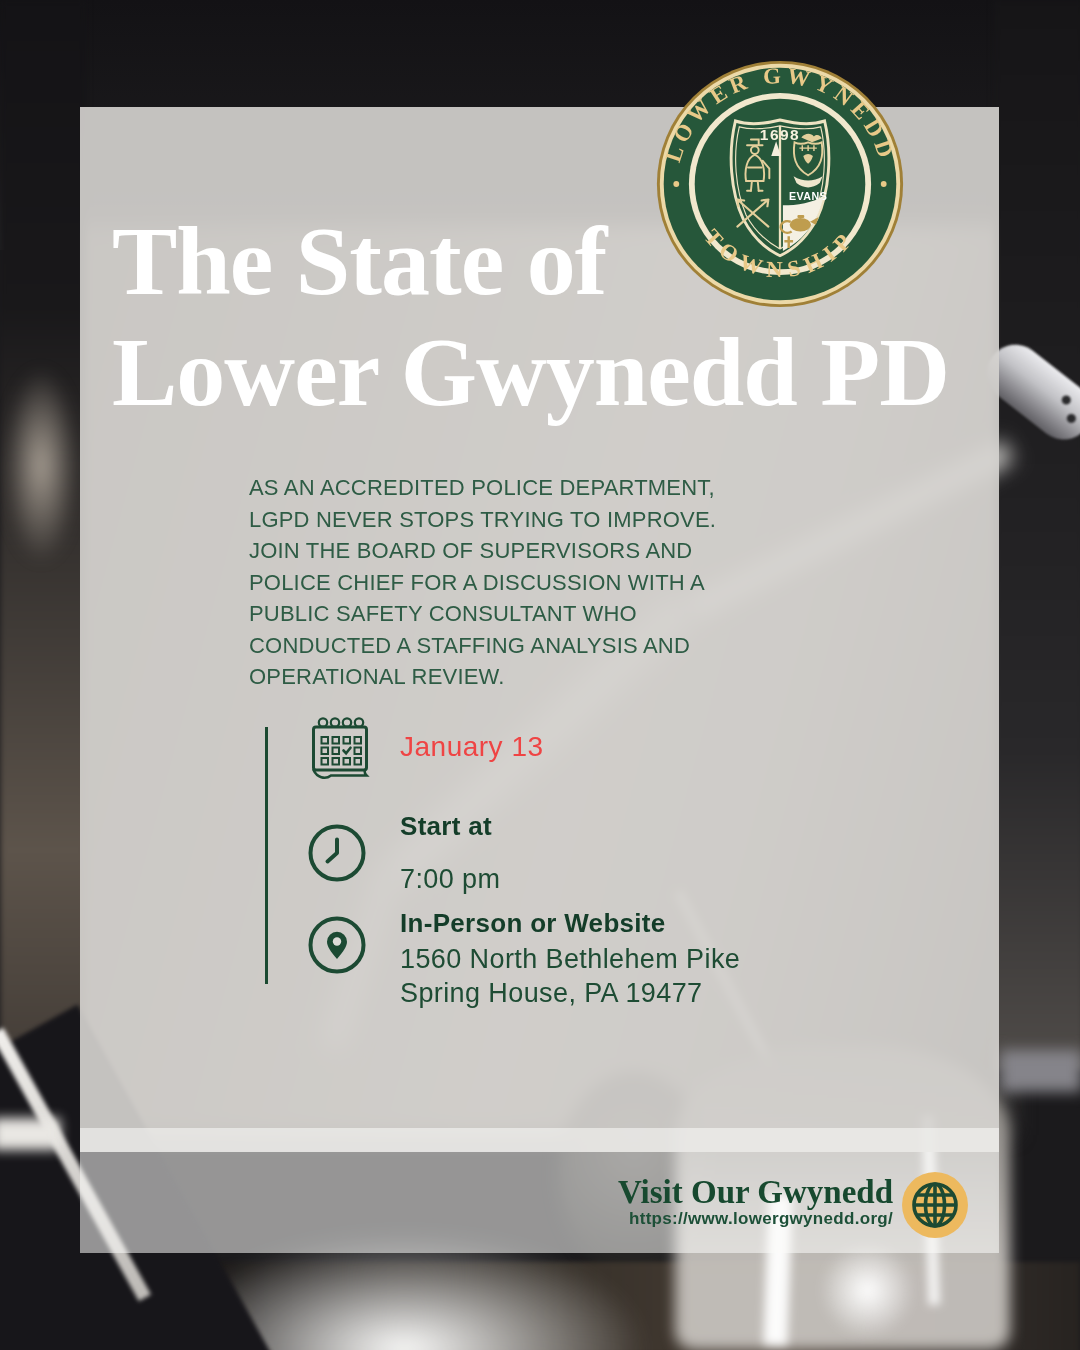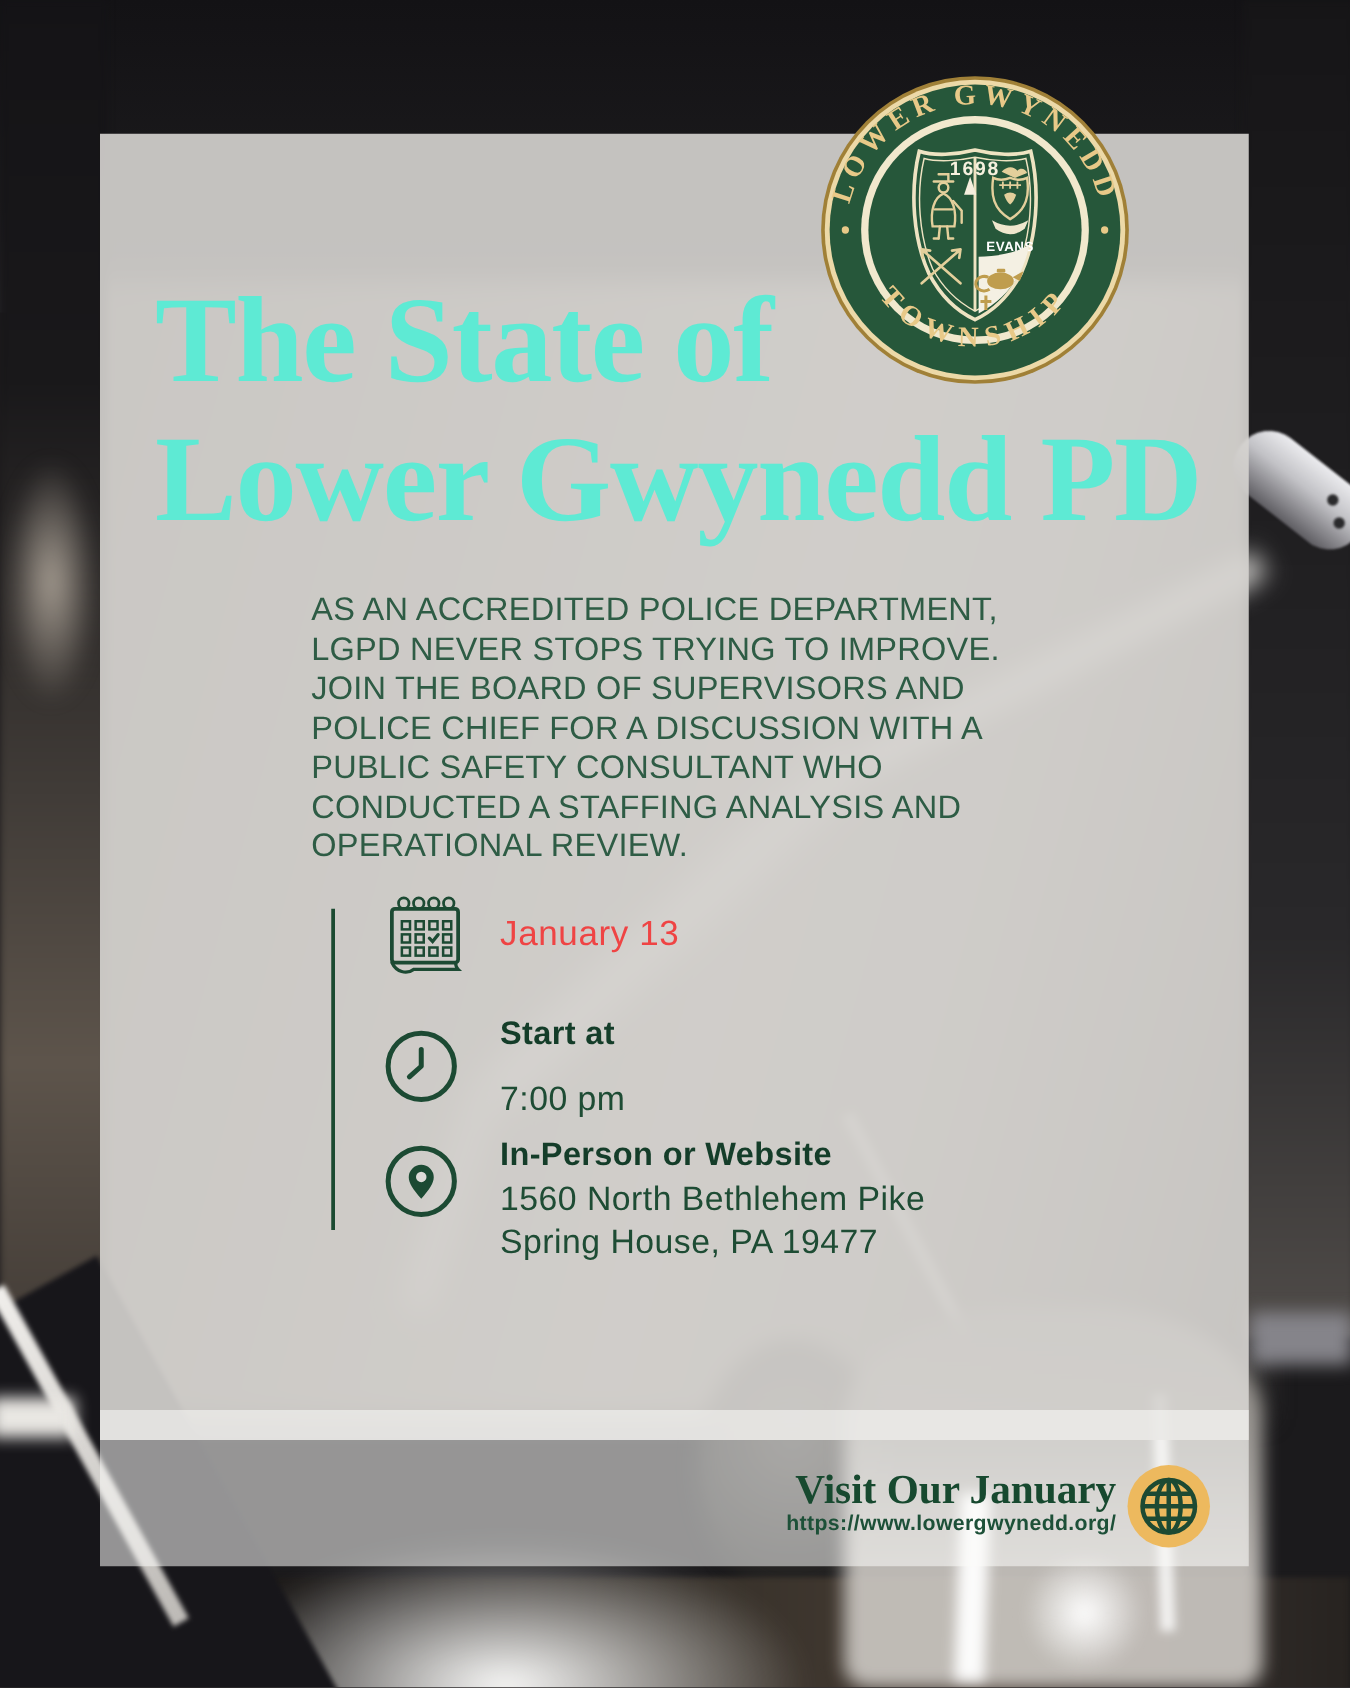--- a/index.html
+++ b/index.html
@@ -51,23 +51,23 @@
     background:radial-gradient(closest-side,#fdfdfc,rgba(253,253,252,0));filter:blur(10px);}
   .b-tablet{left:-52px;top:1038px;width:252px;height:440px;transform:rotate(-29deg);
     background:#17161a;filter:blur(2px);}
   .b-tabletedge{left:64px;top:1012px;width:14px;height:305px;transform:rotate(-29deg);
     background:linear-gradient(180deg,#f0eeeb,#bdbab6);filter:blur(2px);}
   .b-leftband{left:-8px;top:1118px;width:68px;height:32px;background:#e9e7e3;filter:blur(6px);}
   
   .card{left:80px;top:107px;width:919px;height:1045px;background:rgba(213,211,208,0.91);}
   .footer-band{left:80px;top:1128px;width:919px;height:125px;background:rgba(251,251,249,0.55);}
   
-  .title{left:112px;top:206px;margin:12px;font-family:"Liberation Serif",serif;font-weight:600;
-    font-size:98px;line-height:1.13;letter-spacing:-1px;color:#5eead4;white-space:pre-line;}
-  .desc{left:249px;top:472px;margin:0;width:620px;font-size:26px;line-height:31.5px;
+  .title{left:112px;top:206px;margin:0;font-family:"Liberation Serif",serif;font-weight:600;
+    font-size:98px;line-height:1.13;letter-spacing:-1px;color:#ffffff;white-space:pre-line;}
+  .desc{left:249px;top:472px;margin:0;width:620px;font-size:22px;line-height:31.5px;
     letter-spacing:0.2px;color:#2e5c45;white-space:pre-line;}
   .vrule{left:265px;top:727px;width:3px;height:257px;background:#1b4a31;}
   .d-date{left:400px;top:731px;font-size:28px;color:#ef4444;letter-spacing:.5px;}
   .d-label{font-weight:700;font-size:26px;color:#143d29;letter-spacing:.3px;}
   .d-value{font-size:27px;color:#1e4c34;letter-spacing:.4px;}
   .d-timelabel{left:400px;top:811px;}
   .d-timevalue{left:400px;top:844px;margin-top:20px;}
   .d-loclabel{left:400px;top:908px;}
   .d-addr1{left:400px;top:944px;}
   .d-addr2{left:400px;top:978px;}
@@ -221,21 +221,21 @@
       <circle cx="31" cy="31" r="26.5" fill="none" stroke="#1c4a33" stroke-width="4"></circle>
       <path d="M31,45 C24.5,37.5 21,32.5 21,27.8 A10,10 0 1 1 41,27.8 C41,32.5 37.5,37.5 31,45 Z" fill="#1c4a33"></path>
       <circle cx="31" cy="27.5" r="4.2" fill="#dddbd8"></circle>
     </svg>
     <div class="abs d-label d-loclabel">In-Person or Website</div>
     <div class="abs d-value d-addr1">1560 North Bethlehem Pike</div>
     <div class="abs d-value d-addr2">Spring House, PA 19477</div>
   </div>
 
   <div>
-    <div class="abs f-heading">Visit Our January</div>
+    <div class="abs f-heading">Visit Our Gwynedd</div>
     <div class="abs f-url">https://www.lowergwynedd.org/</div>
     <svg class="abs" style="left:901px;top:1171px;width:68px;height:68px" viewBox="0 0 68 68">
       <circle cx="34" cy="34" r="33" fill="#edb95e"></circle>
       <g fill="none" stroke="#1d4a33" stroke-width="3.6">
         <circle cx="34" cy="34" r="21"></circle>
         <ellipse cx="34" cy="34" rx="9.5" ry="21"></ellipse>
         <line x1="34" y1="13" x2="34" y2="55"></line>
         <line x1="13" y1="34" x2="55" y2="34"></line>
         <line x1="16.5" y1="24" x2="51.5" y2="24"></line>
         <line x1="16.5" y1="44" x2="51.5" y2="44"></line>

